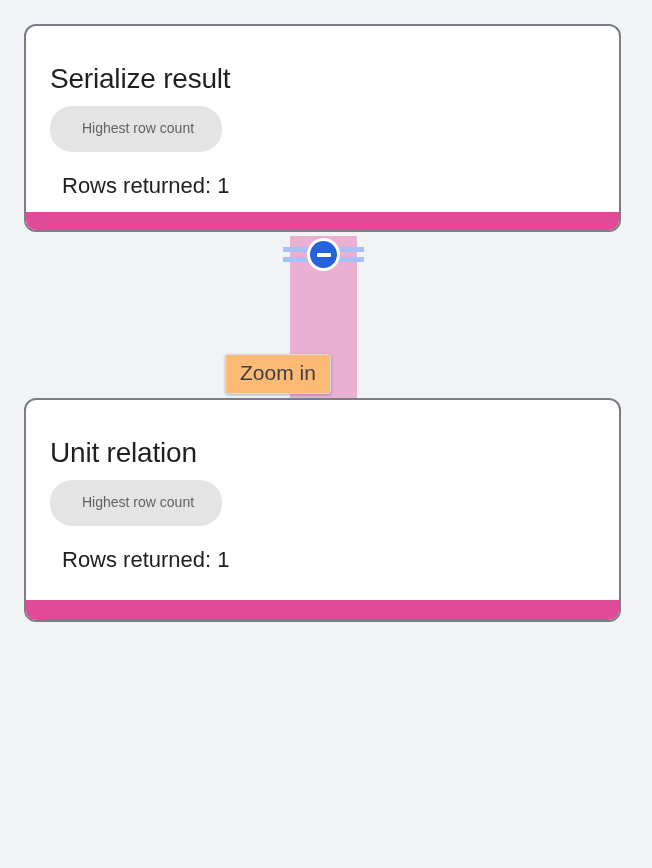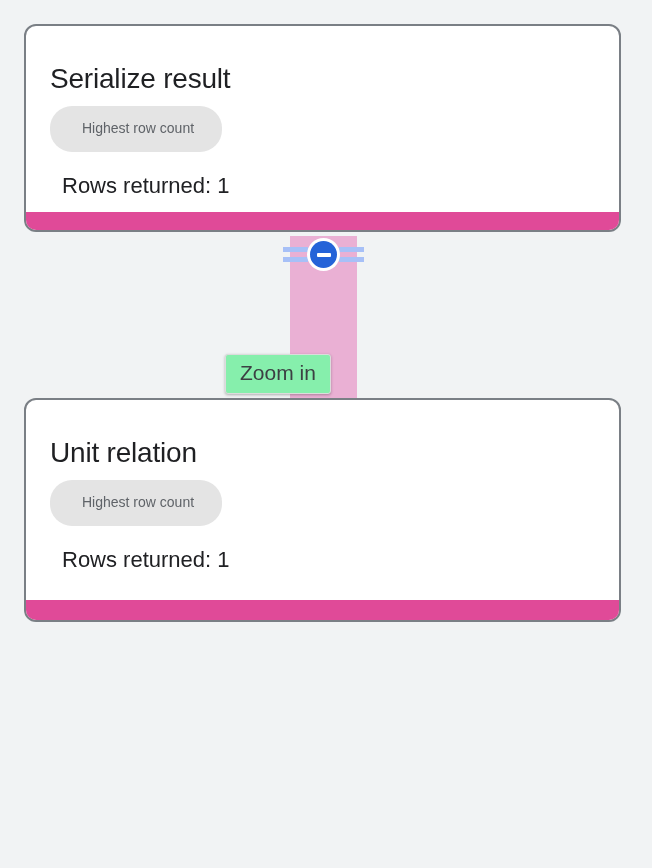--- a/index.html
+++ b/index.html
@@ -85,21 +85,21 @@
     border-radius: 1px;
     background: #ffffff;
   }
 
   
   .tooltip {
     position: absolute;
     left: 225px;
     top: 354px;
     padding: 7px 14px 9px 14px;
-    background: #86efac;
+    background: #fdba74;
     border: 1px solid #dcdcdc;
     border-radius: 3px;
     box-shadow: 0 1px 3px rgba(0,0,0,0.28);
     font-size: 21px;
     line-height: 22px;
     color: #3c4043;
     white-space: nowrap;
     z-index: 40;
   }
 

